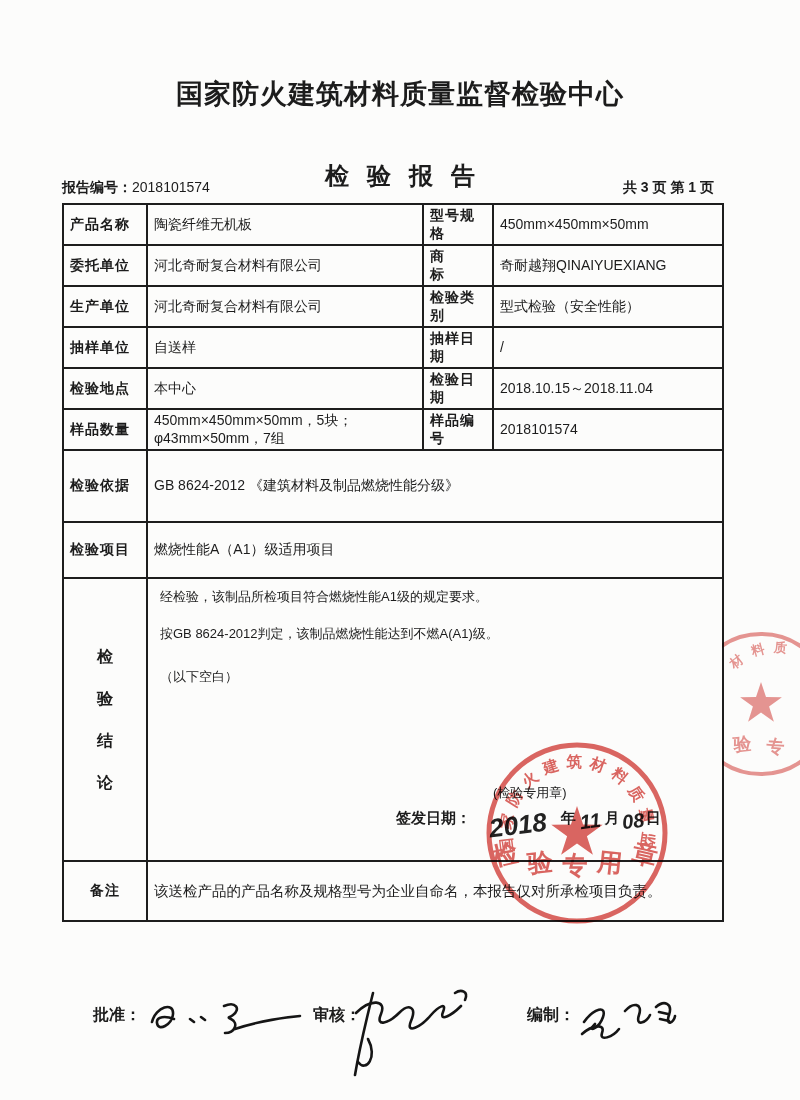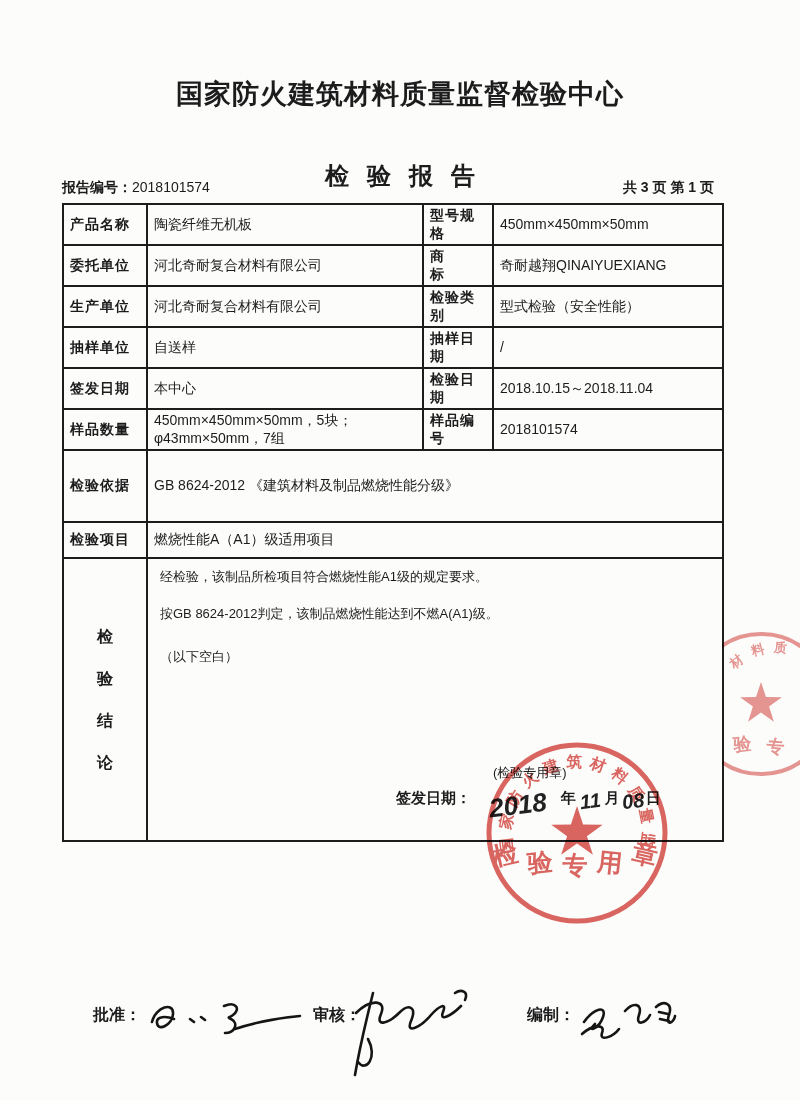--- a/index.html
+++ b/index.html
@@ -105,36 +105,36 @@
     <td class="lbl">检验类别</td>
     <td class="val">型式检验（安全性能）</td>
   </tr>
   <tr style="height:40px">
     <td class="lbl">抽样单位</td>
     <td class="val">自送样</td>
     <td class="lbl">抽样日期</td>
     <td class="val">/</td>
   </tr>
   <tr style="height:40px">
-    <td class="lbl">签发日期</td>
+    <td class="lbl">检验地点</td>
     <td class="val">本中心</td>
     <td class="lbl">检验日期</td>
     <td class="val">2018.10.15～2018.11.04</td>
   </tr>
   <tr style="height:38px">
     <td class="lbl">样品数量</td>
     <td class="val small-val">450mm×450mm×50mm，5块；φ43mm×50mm，7组</td>
     <td class="lbl">样品编号</td>
     <td class="val">2018101574</td>
   </tr>
   <tr style="height:72px">
     <td class="lbl">检验依据</td>
     <td class="val" colspan="3">GB 8624-2012 《建筑材料及制品燃烧性能分级》</td>
   </tr>
-  <tr style="height:36px">
+  <tr style="height:56px">
     <td class="lbl">检验项目</td>
     <td class="val" colspan="3">燃烧性能A（A1）级适用项目</td>
   </tr>
   <tr style="height:283px">
     <td class="conclusion-label">
       <div class="vlabel">
         <span>检</span>
         <span>验</span>
         <span>结</span>
         <span>论</span>
@@ -149,20 +149,24 @@
         <span>签发日期：</span>
         <span class="handwrite hw-year">2018</span>
         <span class="sep">年</span>
         <span class="handwrite hw-m">11</span>
         <span class="sep">月</span>
         <span class="handwrite hw-d">08</span>
         <span class="sep">日</span>
       </div>
     </td>
   </tr>
+  <tr style="height:60px">
+    <td class="lbl" style="text-align:center;padding-left:6px">备注</td>
+    <td class="val" colspan="3" style="font-size:14.5px">该送检产品的产品名称及规格型号为企业自命名，本报告仅对所承检项目负责。</td>
+  </tr>
 </tbody>
   </table>
 
 <svg class="stamp stamp-main" viewBox="0 0 200 200" aria-hidden="true">
   <circle cx="100" cy="100" r="88" fill="none" stroke="#d4403a" stroke-width="5"></circle>
   <polygon fill="#d4403a" points="100,73 106.1,91.6 125.7,91.7 109.9,103.2 115.9,121.8 100,110.4 84.1,121.8 90.1,103.2 74.3,91.7 93.9,91.6"></polygon>
   <defs>
     <path id="arcP" d="M 36.9,119.3 A 66,66 0 1 1 163.1,119.3" fill="none"></path>
   </defs>
   <text font-size="15.5" fill="#d4403a" letter-spacing="7" font-weight="bold">

